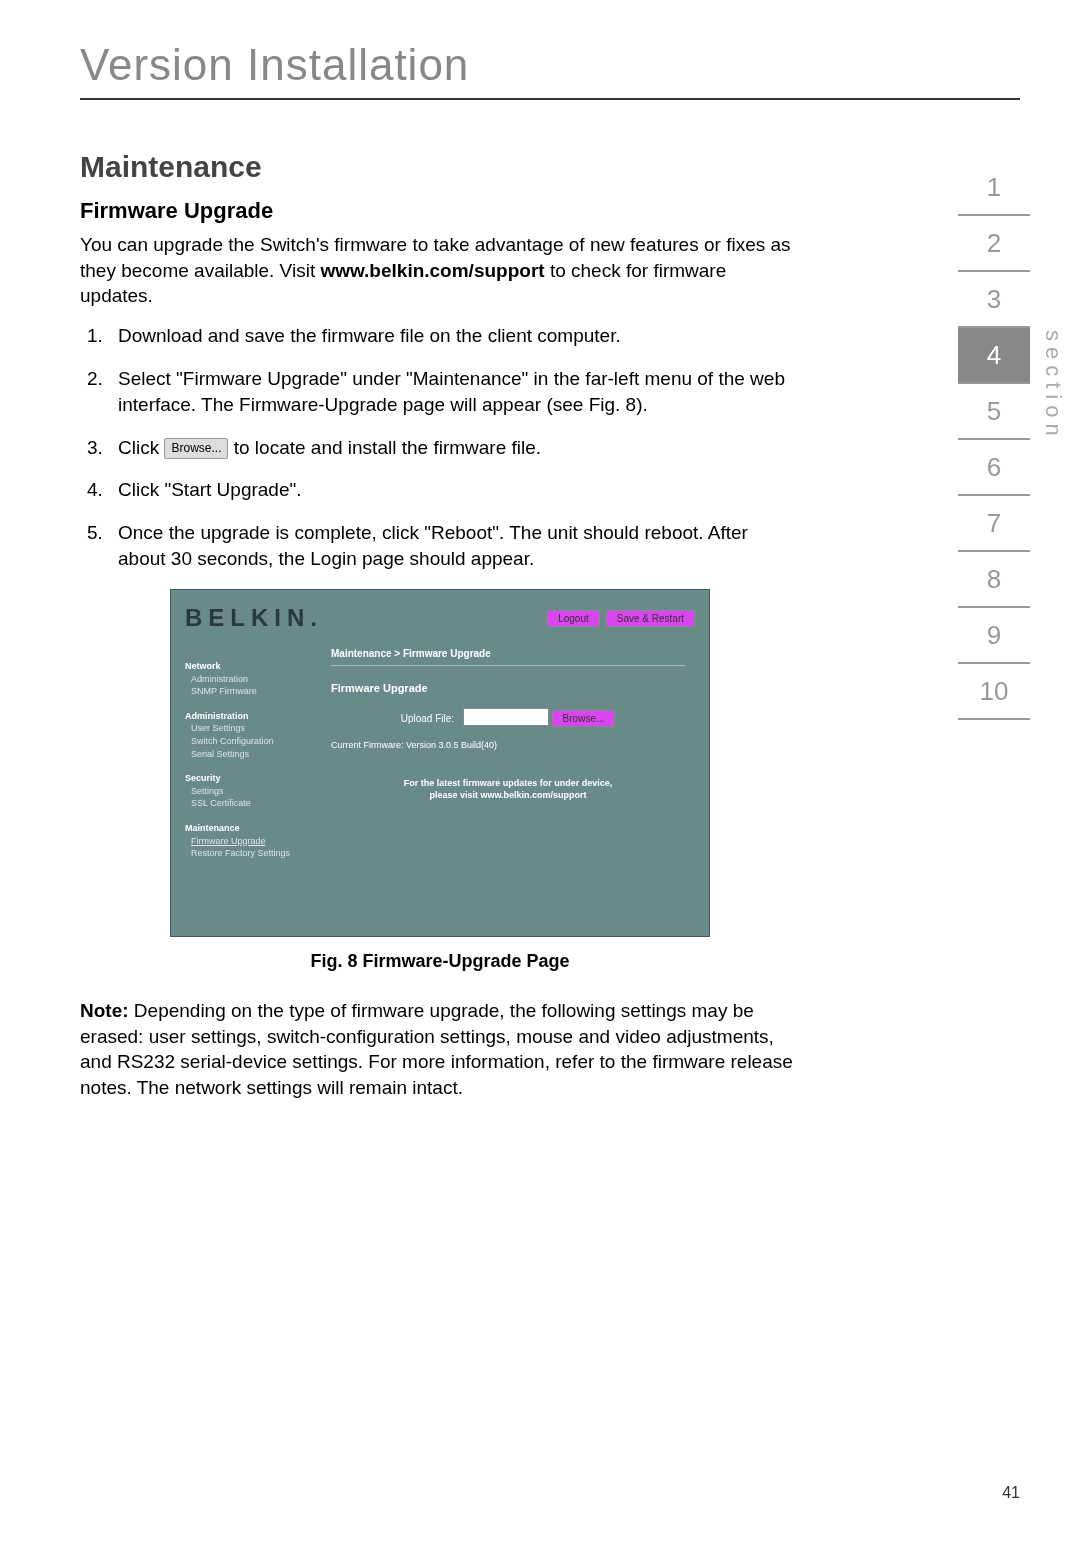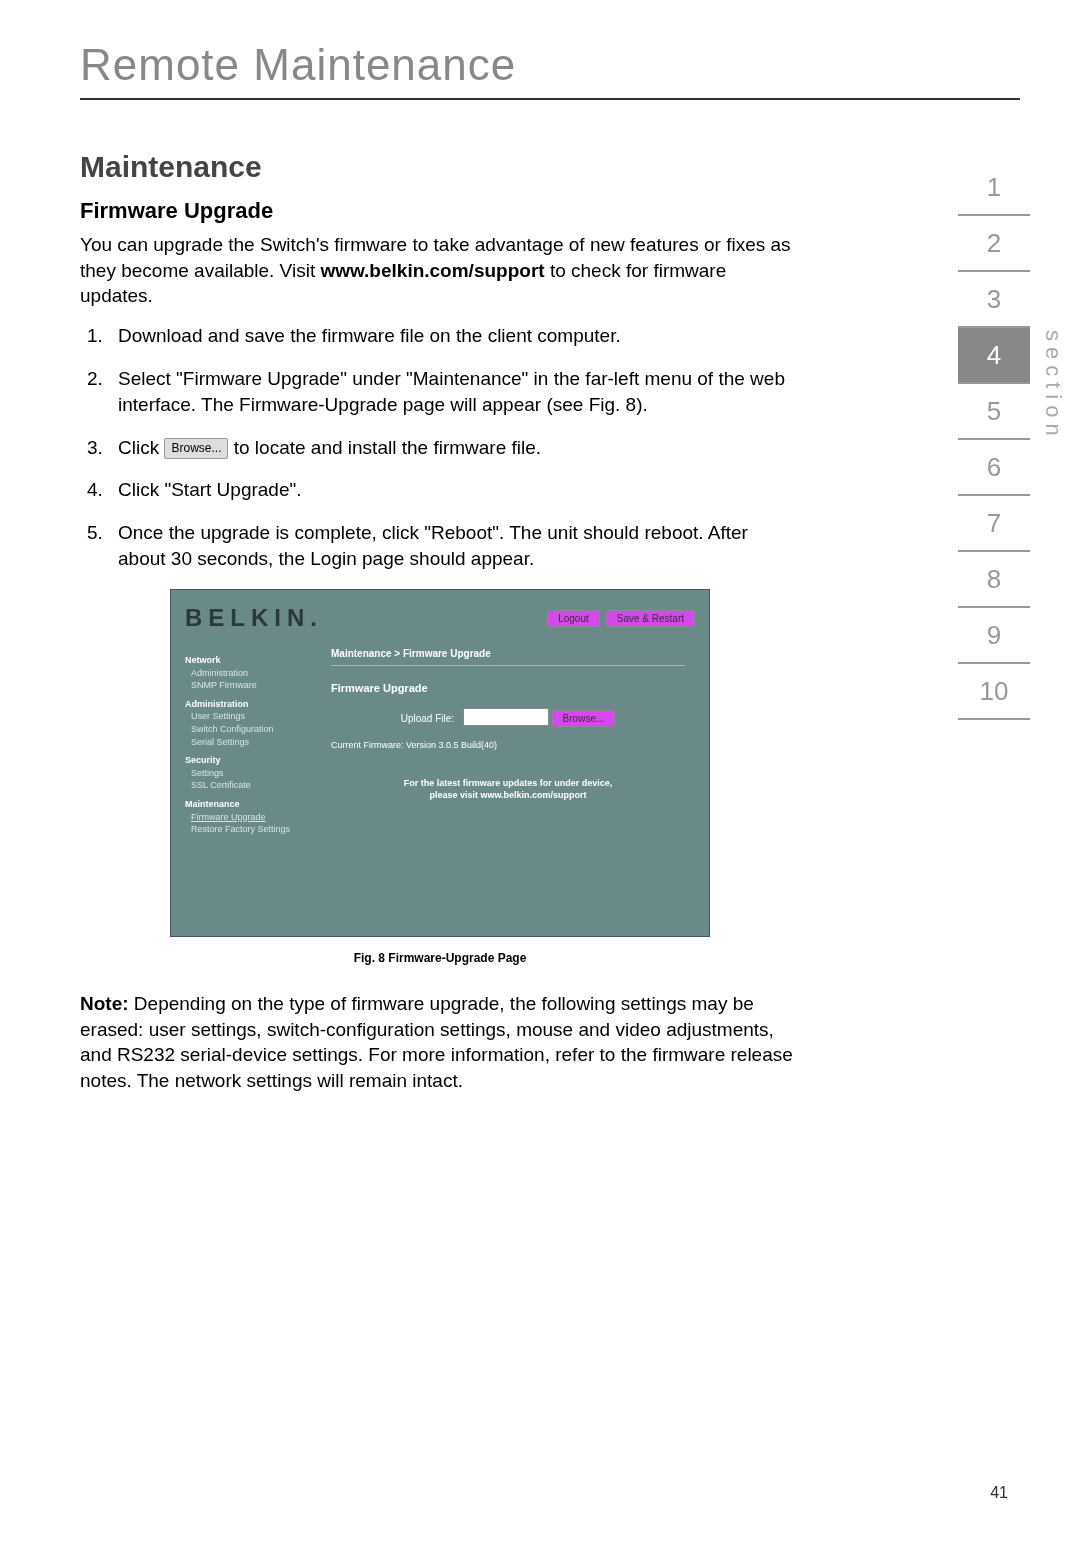--- a/index.html
+++ b/index.html
@@ -12,50 +12,50 @@
   .para b{font-weight:bold;}
   ol.steps{font-size:19px;line-height:1.4;padding-left:28px;margin:0 0 4px 0;}
   ol.steps li{margin-bottom:16px;padding-left:10px;}
   .browse-inline{display:inline-block;background:#ddd;border:1px solid #999;font-size:12px;padding:1px 6px;vertical-align:middle;border-radius:2px;}
   
   .tabs{position:absolute;top:160px;right:50px;width:72px;}
   .tab{height:54px;border-bottom:2px solid #999;text-align:center;font-size:26px;color:#999;line-height:54px;}
   .tab.first{border-top:none;}
   .tab.active{background:#888;color:#fff;}
   .section-label{position:absolute;right:14px;top:330px;font-size:22px;color:#aaa;letter-spacing:6px;writing-mode:vertical-rl;}
-  .page-num{position:absolute;bottom:40px;right:72px;font-size:16px;color:#333;}
+  .page-num{position:absolute;bottom:40px;right:60px;font-size:16px;color:#333;}
   
   .figwrap{width:540px;margin:14px auto 26px auto;}
-  .figcap{text-align:center;font-weight:bold;font-size:12px;margin-top:14px;}
+  .figcap{text-align:center;font-weight:bold;font-size:18px;margin-top:14px;}
   .shot{background:#6a8a8a;border:1px solid #456;font-family:Verdana,Arial,sans-serif;color:#fff;font-size:10px;}
   .shot-top{display:flex;justify-content:space-between;align-items:center;padding:14px 14px 10px 14px;}
   .logo{font-size:24px;font-weight:900;letter-spacing:6px;color:#2a3a3a;}
   .topbtns{display:flex;gap:6px;}
   .btn{background:#d946ef;color:#333;border:1px solid #889;padding:2px 10px;font-size:10px;border-radius:2px;}
   .shot-body{display:flex;gap:0;padding:0 14px 14px 14px;min-height:280px;}
   .sidebar{width:130px;font-size:9px;line-height:1.4;padding-top:6px;}
-  .sb-head{font-weight:bold;color:#fff;margin-top:6px;}
+  .sb-head{font-weight:bold;color:#fff;margin-top:12px;}
   .sb-item{color:#d9e5e5;padding-left:6px;}
   .sb-item.current{text-decoration:underline;}
   .mainpane{flex:1;padding:6px 10px 10px 16px;}
   .crumb{font-weight:bold;font-size:10px;}
   .crumb-under{border-bottom:1px solid #a0b4b4;margin:6px 0 16px 0;}
   .mp-title{font-weight:bold;font-size:11px;margin-bottom:14px;}
   .uploadrow{text-align:center;margin-bottom:14px;}
   .uploadrow .lbl{font-size:10px;margin-right:6px;}
   .uploadrow input{width:80px;height:14px;border:1px solid #888;background:#fff;}
   .version{text-align:left;font-size:9px;margin:10px 0 28px 0;}
   .support{text-align:center;font-size:9px;font-weight:bold;line-height:1.3;}
 </style>
 </head>
 <body>
 
 <div class="page">
 
-  <div class="title">Remote Maintenance</div>
+  <div class="title">Version Installation</div>
 
   <div class="tabs">
     <div class="tab first">1</div>
     <div class="tab">2</div>
     <div class="tab">3</div>
     <div class="tab active">4</div>
     <div class="tab">5</div>
     <div class="tab">6</div>
     <div class="tab">7</div>
     <div class="tab">8</div>

